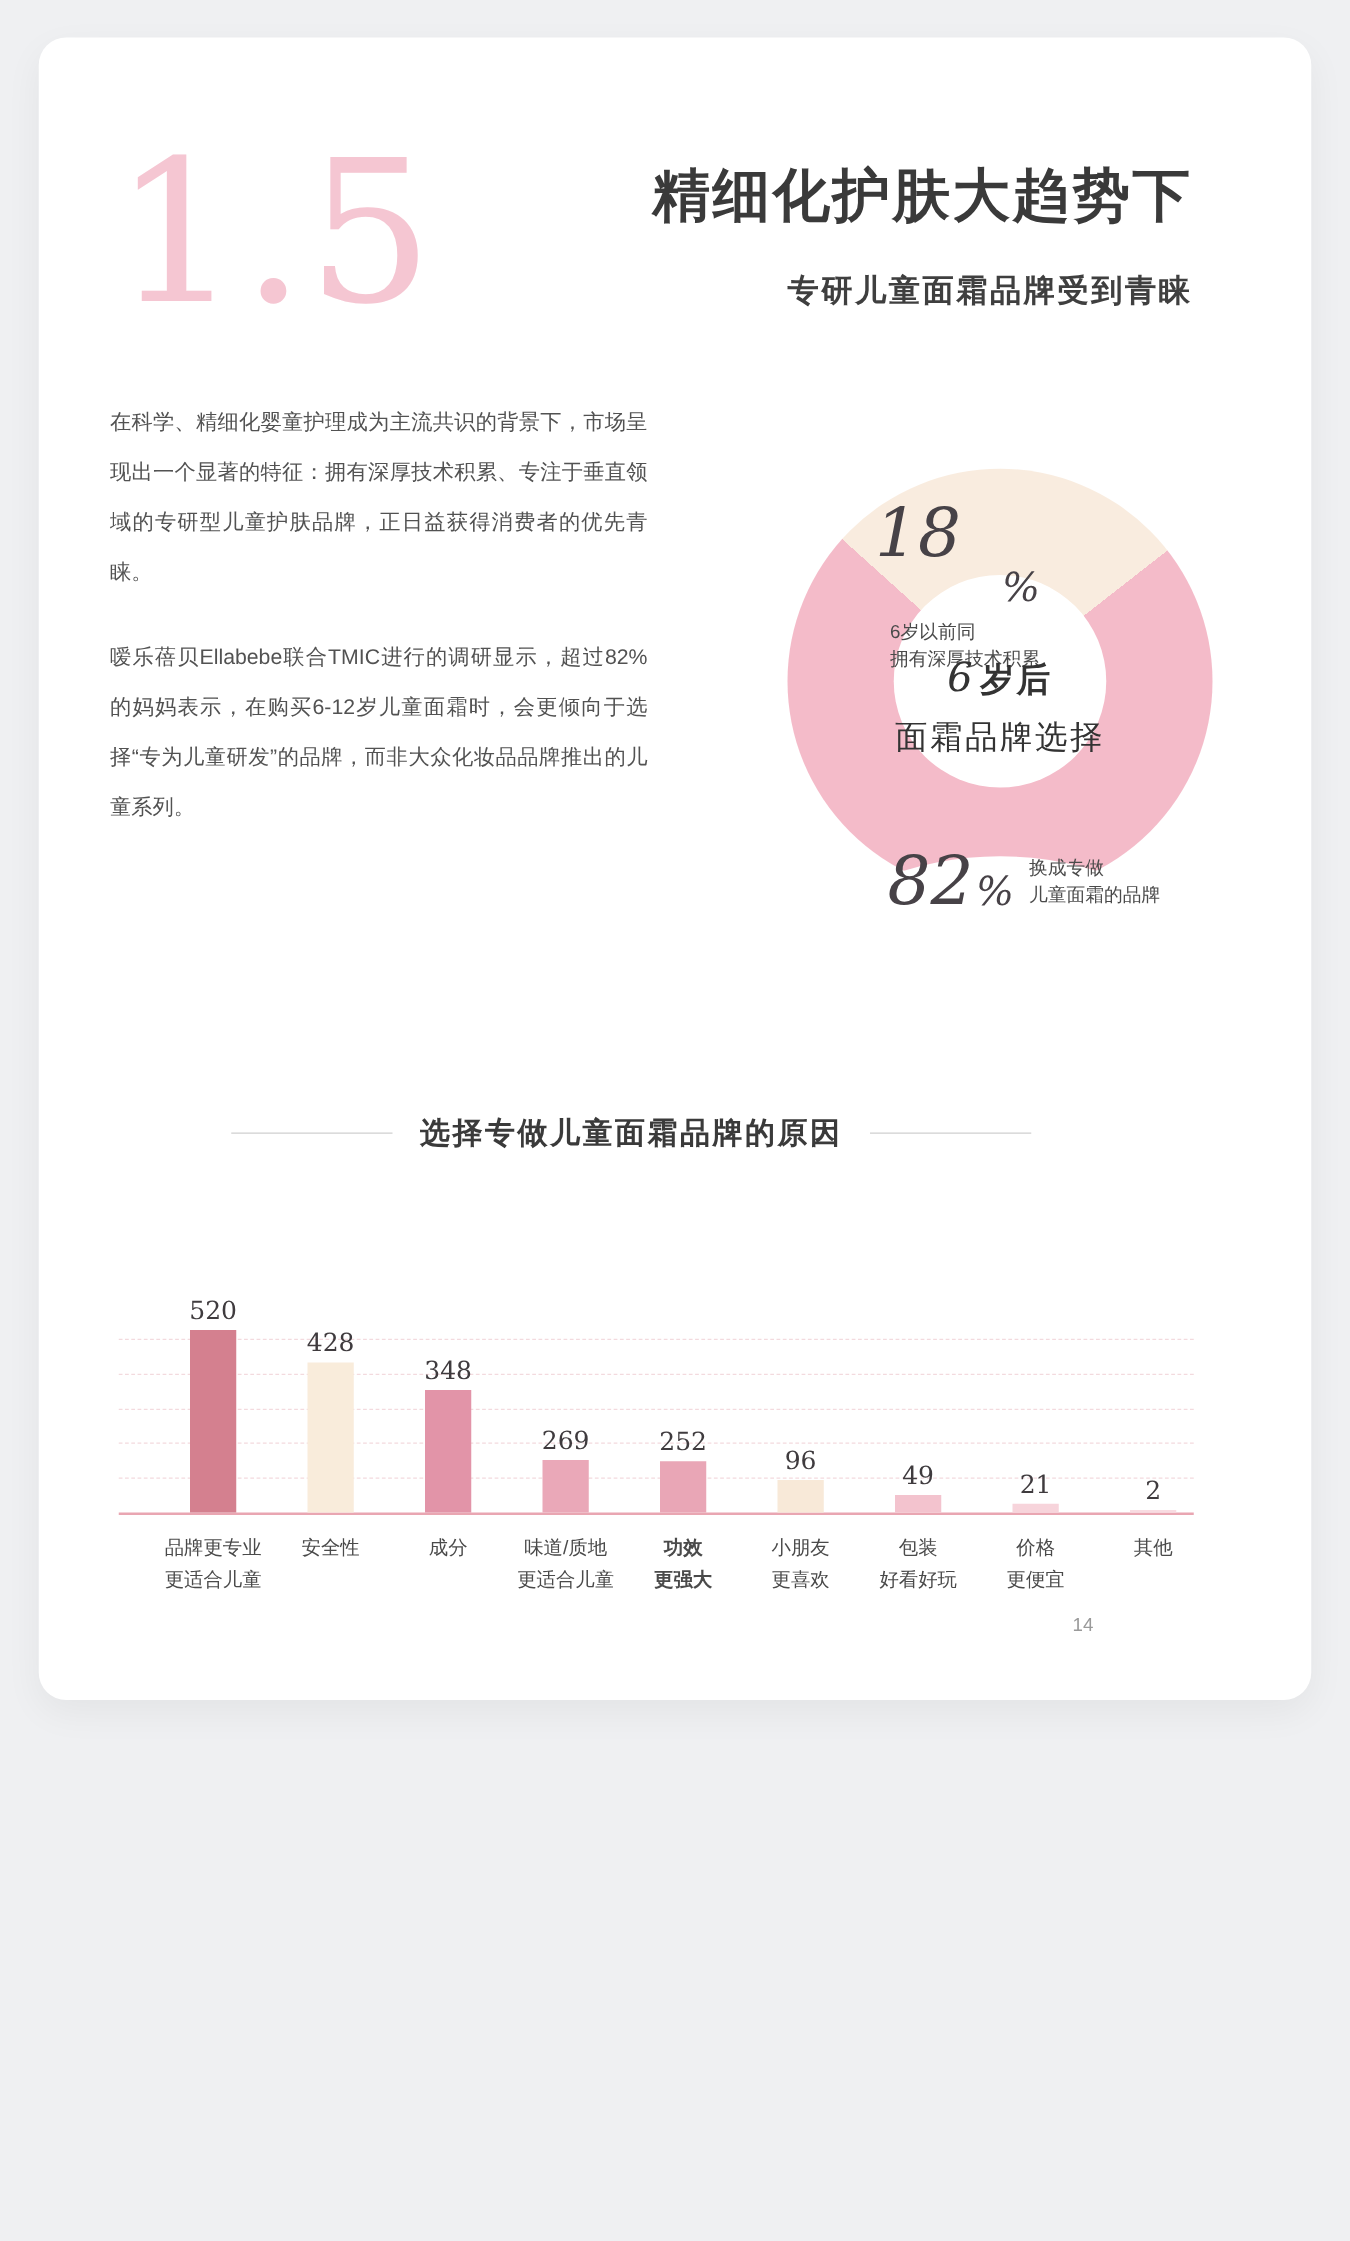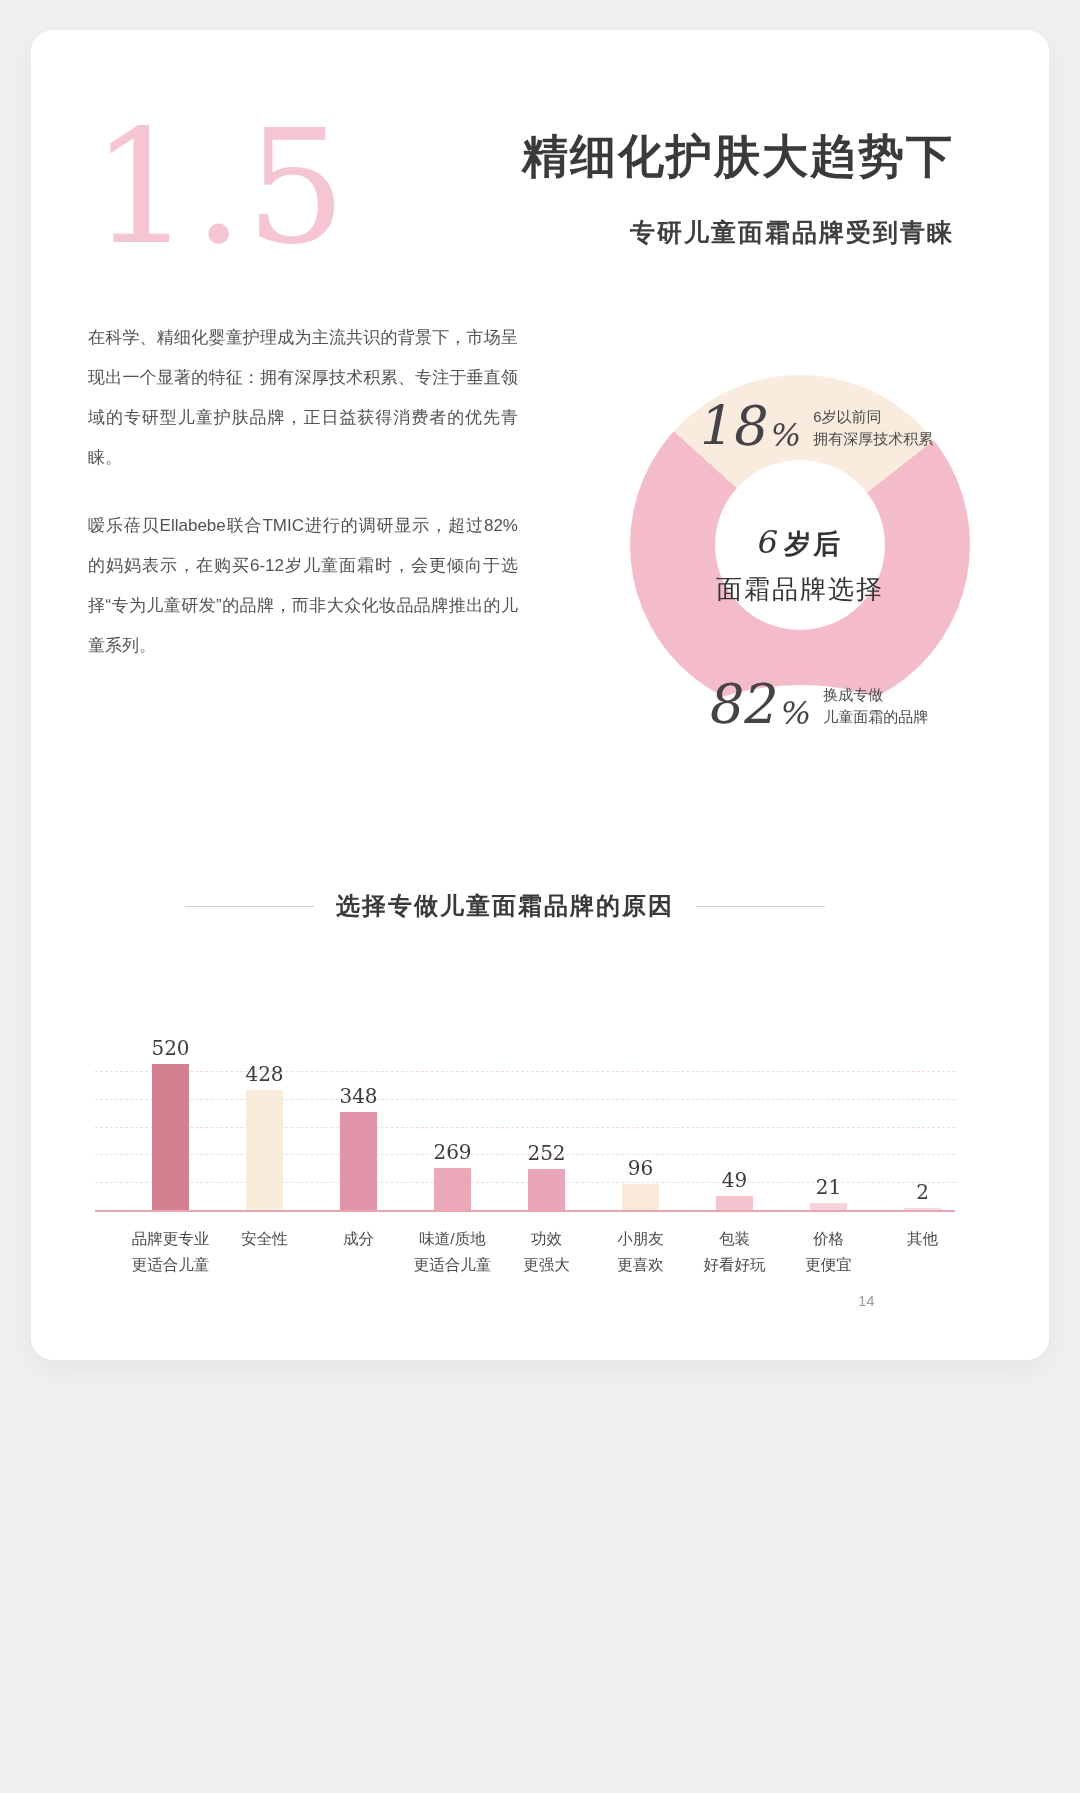--- a/index.html
+++ b/index.html
@@ -37,21 +37,21 @@
   .pct-group{position:absolute;display:flex;align-items:flex-start;}
   .pct-num{
     font-family:"DejaVu Serif","Liberation Serif",serif;font-style:italic;
     font-size:54px;line-height:1;color:#474247;
   }
   .pct-sign{
     font-family:"DejaVu Serif","Liberation Serif",serif;font-style:italic;
     font-size:32px;line-height:1;color:#474247;align-self:flex-end;margin:0 0 3px 2px;
   }
   .pct-text{font-size:15px;line-height:22px;color:#4a4a4a;margin-left:12px;padding-top:6px;}
-  .label-18{left:140px;top:70px;}
+  .label-18{left:140px;top:70px;flex-direction:column;}
   .label-82{left:150px;top:348px;}
   .donut-center{position:absolute;left:70px;top:193px;width:340px;text-align:center;color:#333;}
   .donut-center .line1{font-size:27px;font-weight:bold;letter-spacing:2px;}
   .donut-center .line1 .num{font-family:"DejaVu Serif","Liberation Serif",serif;font-style:italic;font-weight:normal;font-size:32px;margin-right:4px;}
   .donut-center .line2{font-size:26px;font-weight:normal;letter-spacing:2px;margin-top:10px;}
   
   .chart-title-row{
     left:154px;top:860px;width:640px;display:flex;align-items:center;justify-content:center;gap:22px;
   }
   .chart-title{font-size:24px;font-weight:bold;color:#3a3a3a;letter-spacing:2px;white-space:nowrap;}
@@ -142,21 +142,21 @@
         <div>成分</div>
       </div>
       <div class="bar" style="left: 339px; top: 128px; height: 42px; background: rgb(234, 168, 184);"></div>
       <div class="bar-value" style="left: 317.5px; top: 100px;">269</div>
       <div class="bar-cat" style="left: 282.5px; top: 186px;">
         <div>味道/质地</div>
         <div>更适合儿童</div>
       </div>
       <div class="bar" style="left: 433px; top: 129px; height: 41px; background: rgb(233, 166, 182);"></div>
       <div class="bar-value" style="left: 411.5px; top: 101px;">252</div>
-      <div class="bar-cat" style="left: 376.5px; top: 186px;">
+      <div class="bar-cat" style="left: 376.5px; top: 186px; font-weight: bold;">
         <div>功效</div>
         <div>更强大</div>
       </div>
       <div class="bar" style="left: 527px; top: 144px; height: 26px; background: rgb(248, 233, 216);"></div>
       <div class="bar-value" style="left: 505.5px; top: 116px;">96</div>
       <div class="bar-cat" style="left: 470.5px; top: 186px;">
         <div>小朋友</div>
         <div>更喜欢</div>
       </div>
       <div class="bar" style="left: 621px; top: 156px; height: 14px; background: rgb(243, 195, 206);"></div>

